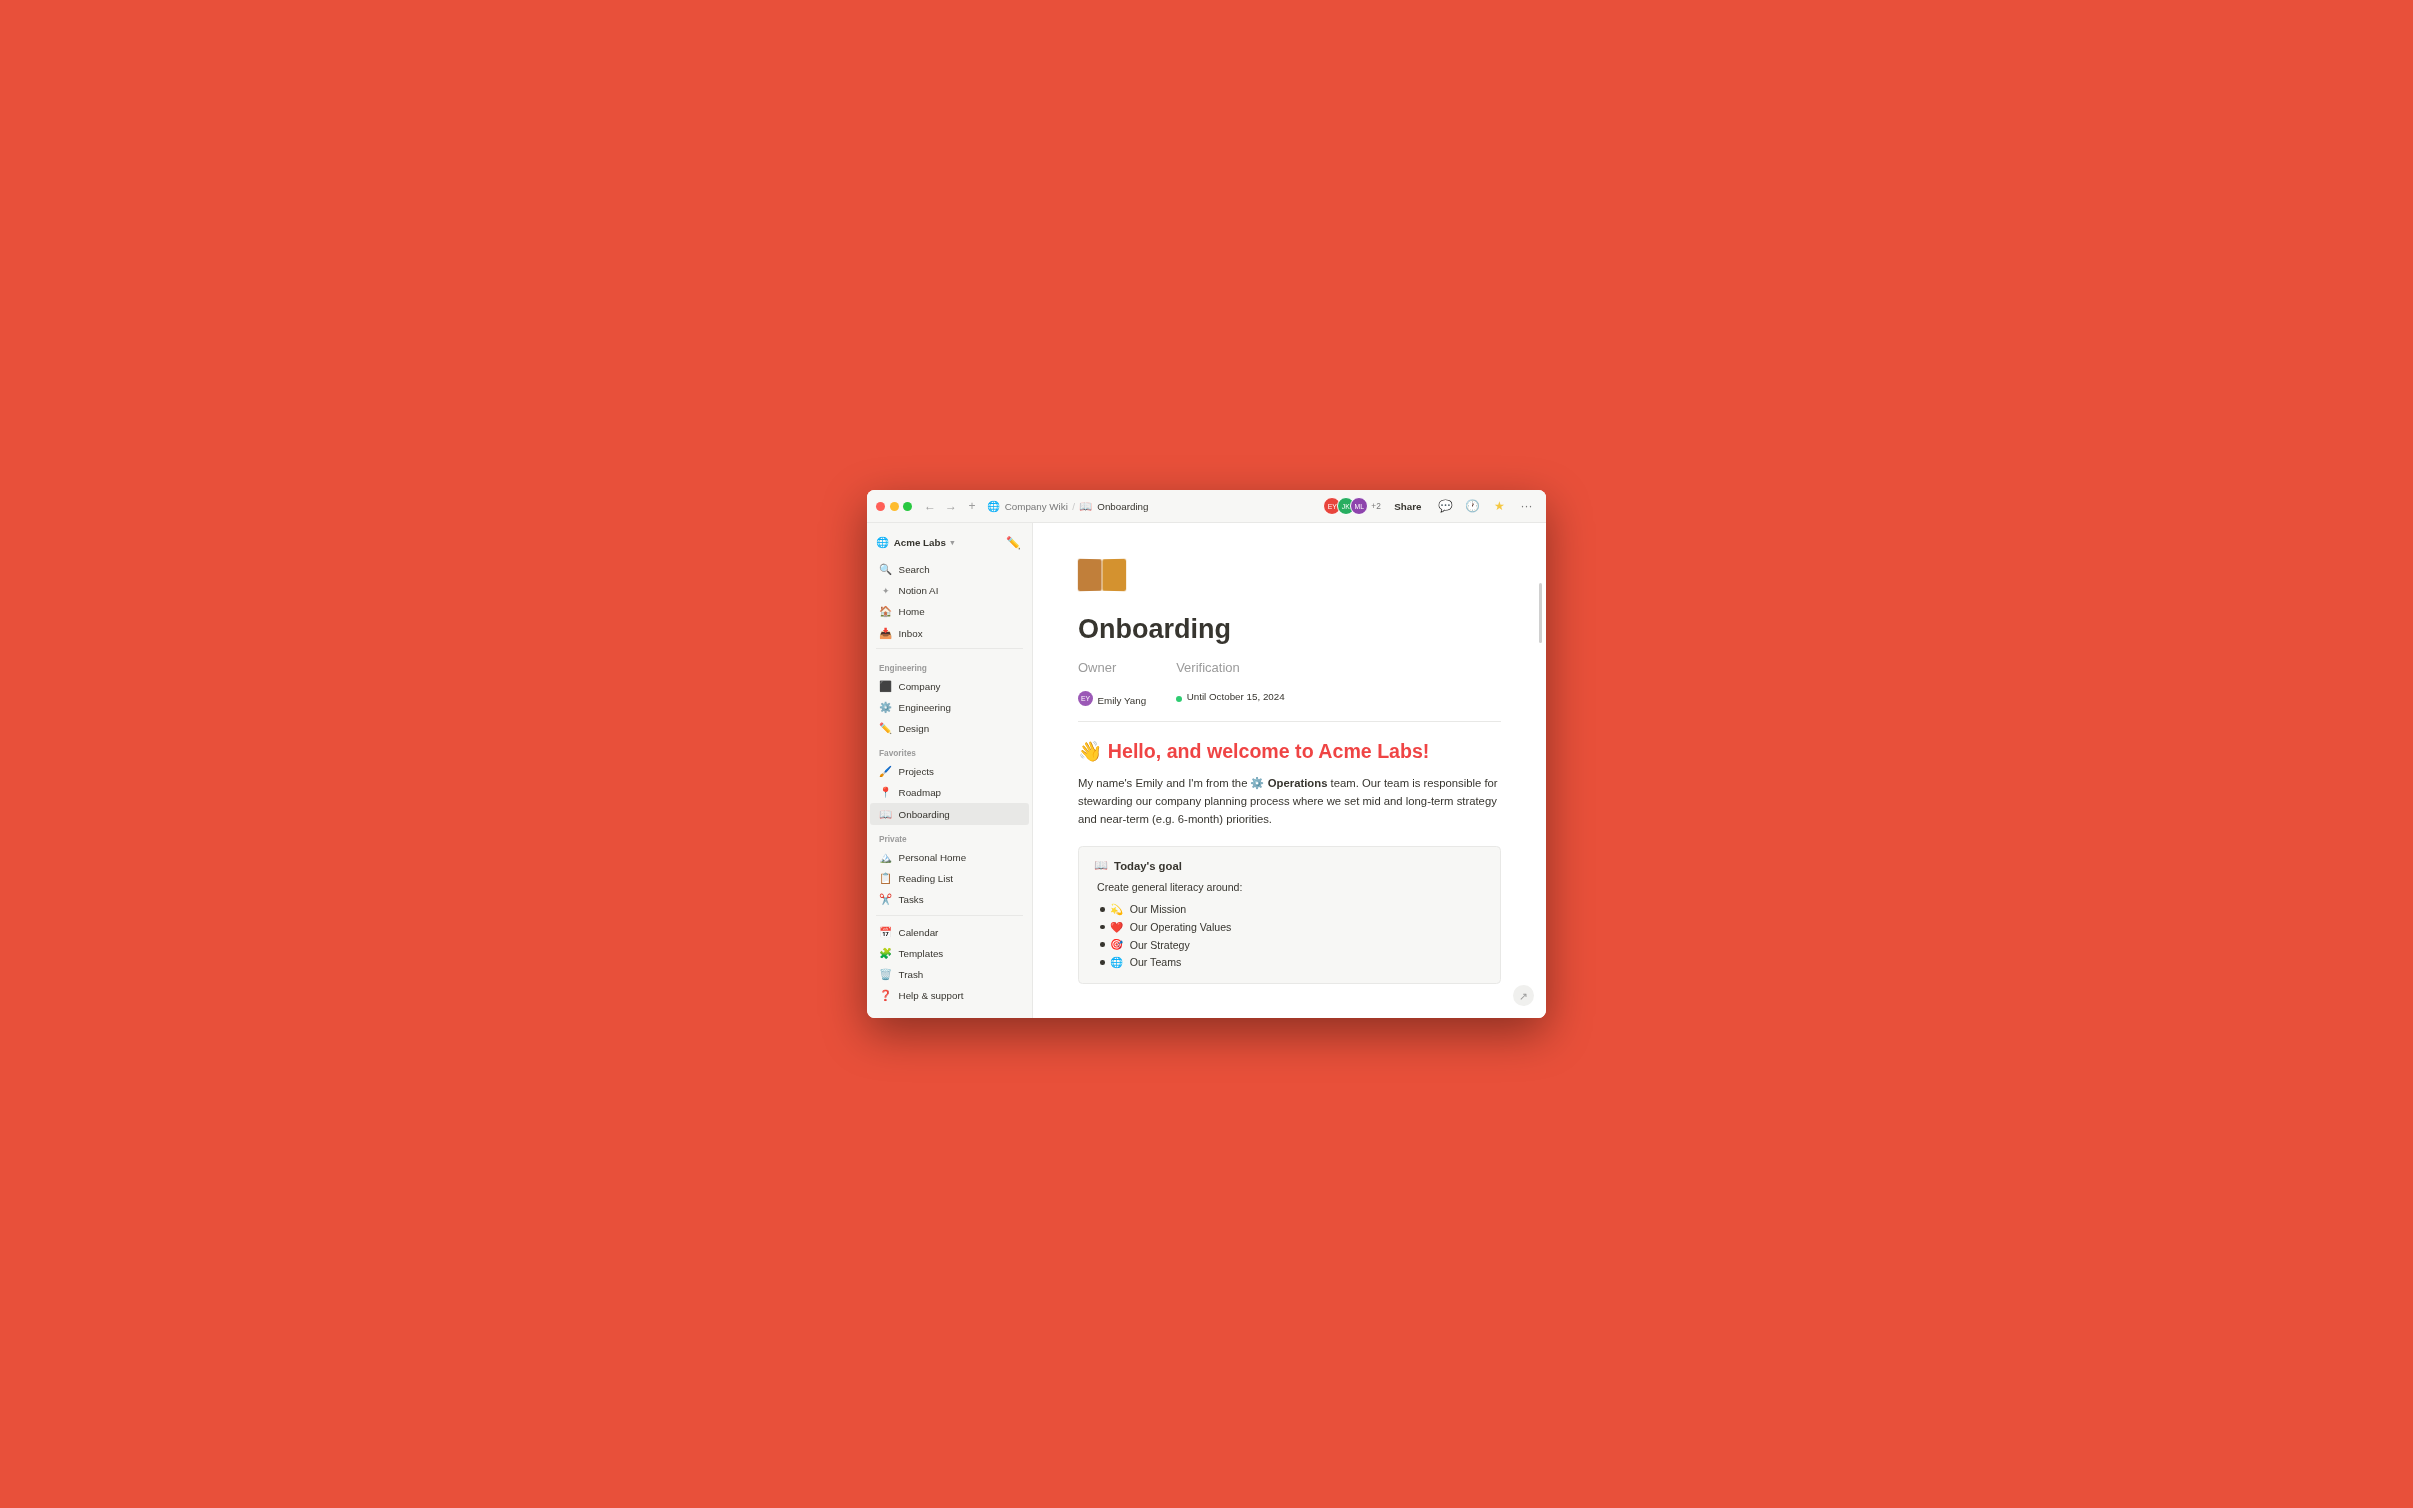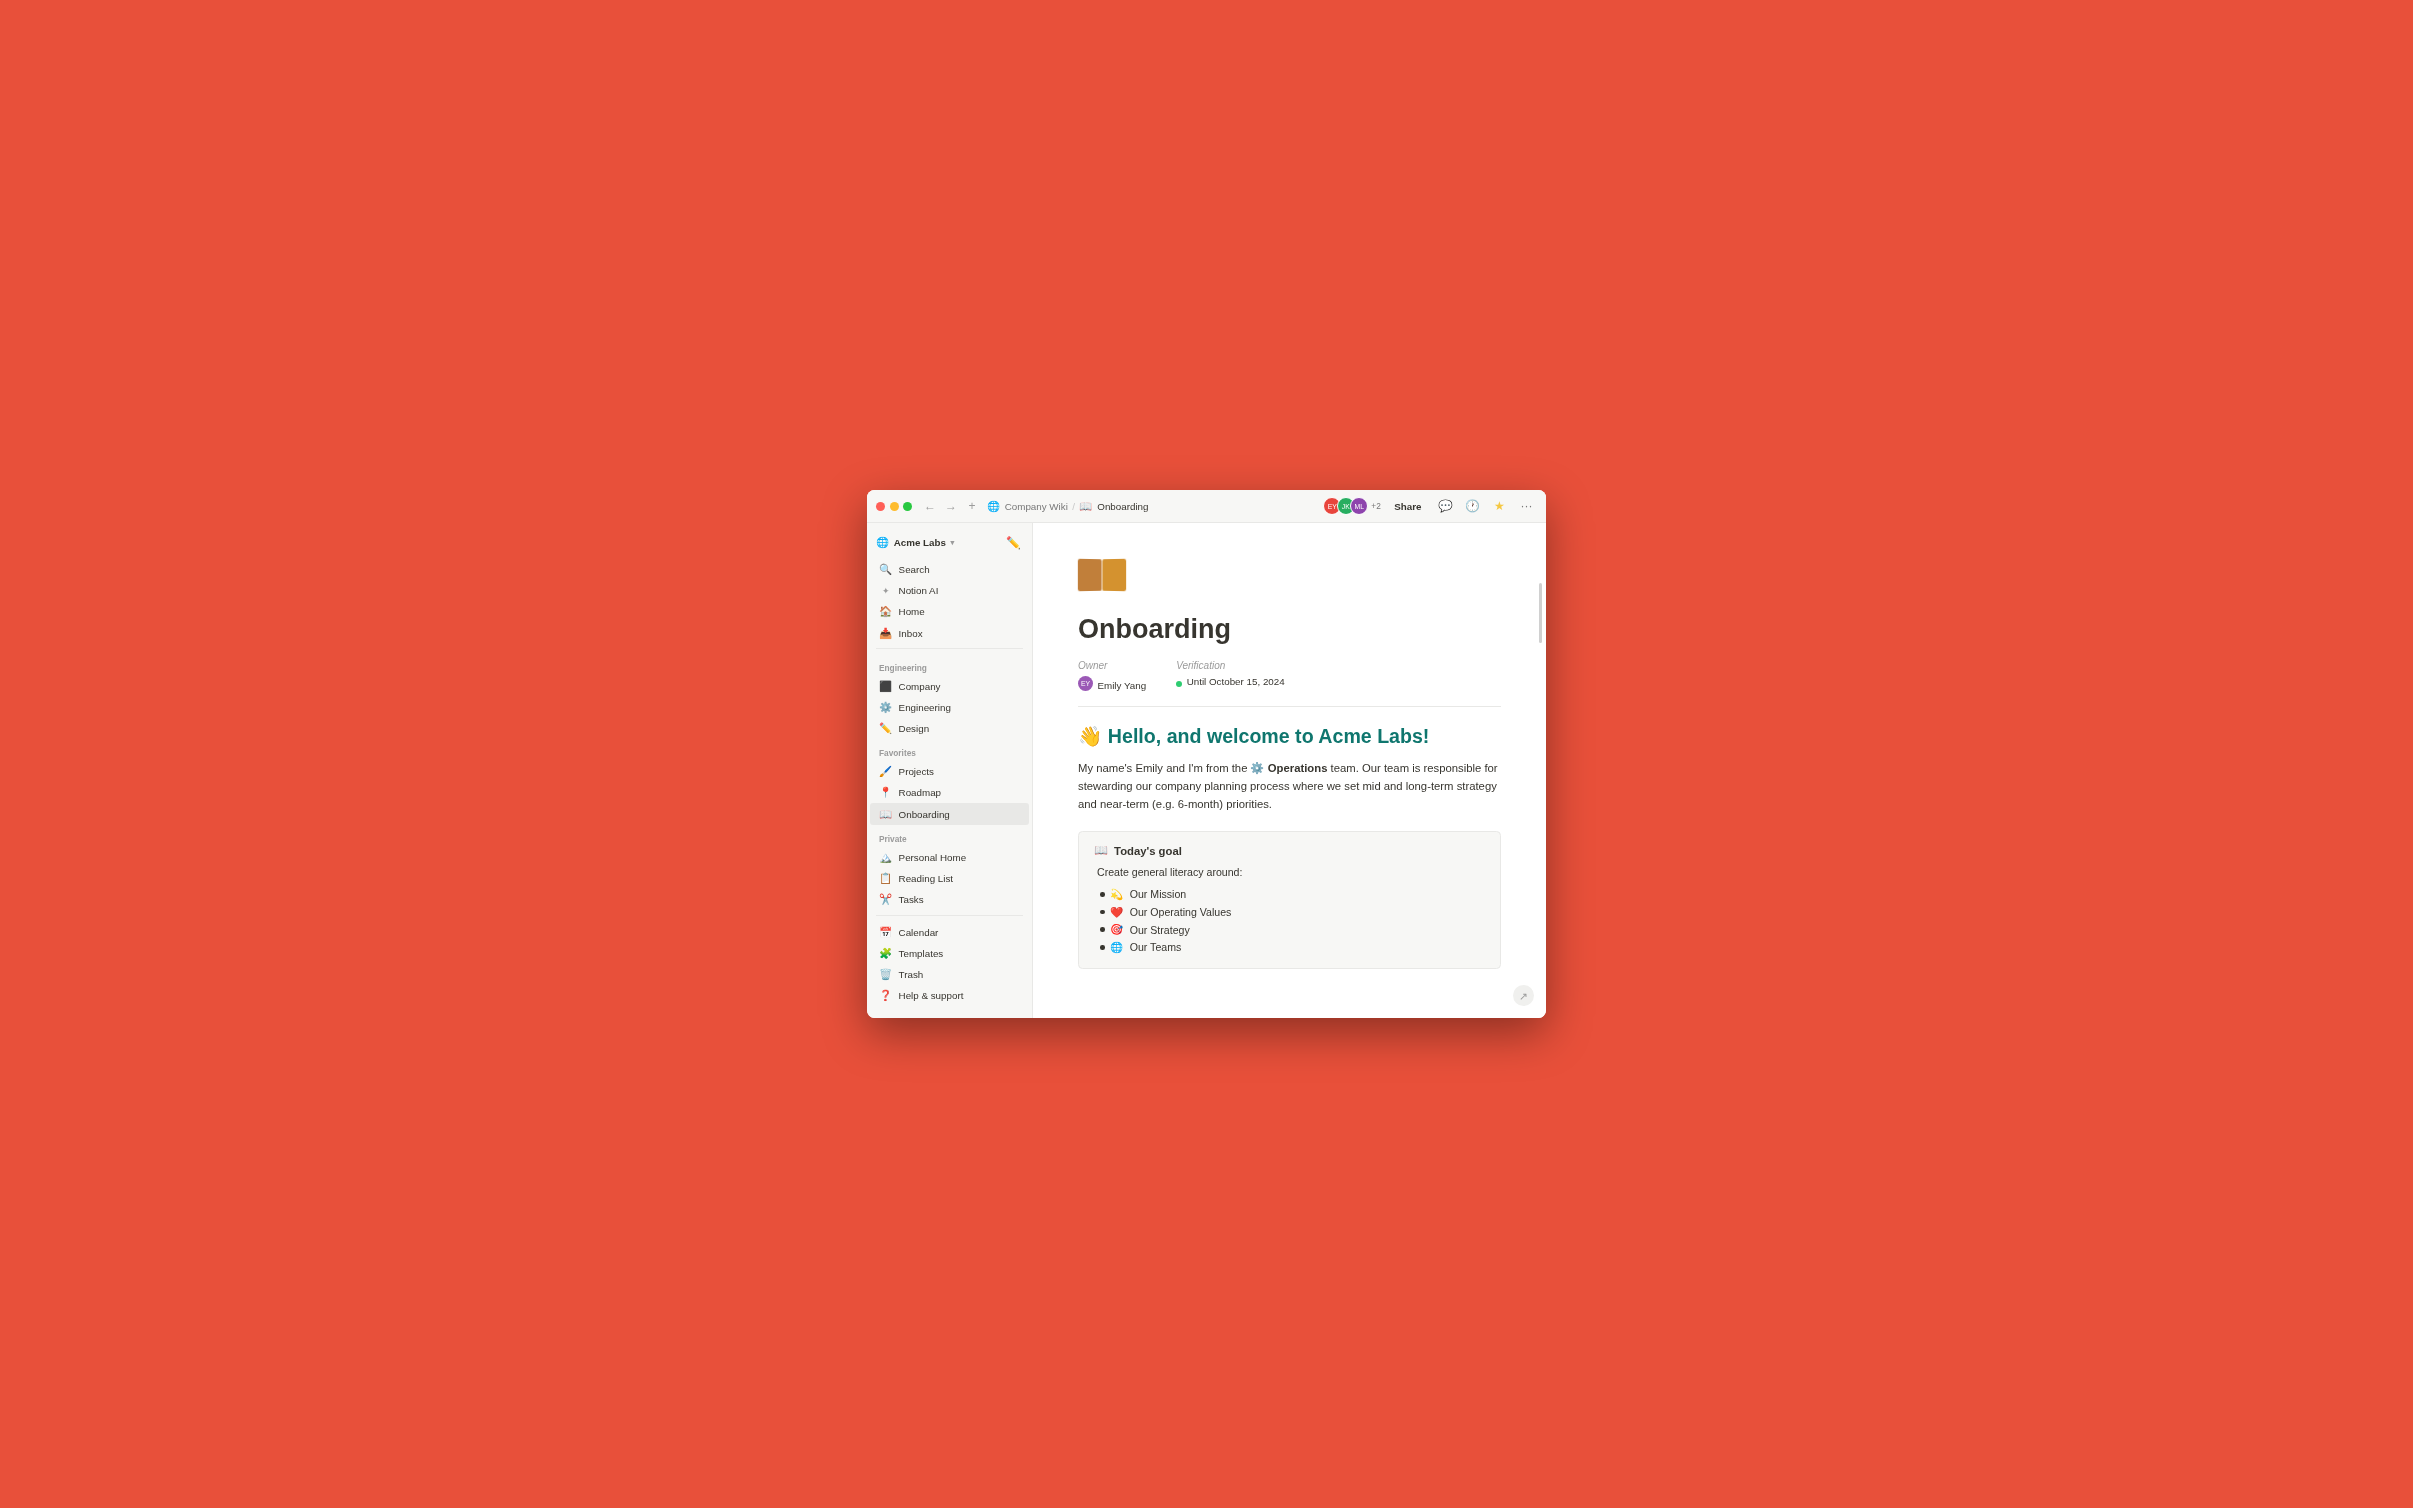--- a/index.html
+++ b/index.html
@@ -212,25 +212,24 @@
       line-height: 1.2;
     }
     .page-meta {
       display: flex;
       gap: 30px;
       margin-bottom: 18px;
       padding-bottom: 15px;
       border-bottom: 0.8px solid #e8e8e6;
     }
     .meta-field label {
-      font-size: 10px;
+      font-size: 13px;
       color: #9b9b9b;
       display: block;
-      margin-bottom: 5px;
-      font-style: italic;
+      margin-bottom: 16px;
     }
     .meta-value {
       display: flex;
       align-items: flex-end;
       gap: 4.5px;
       font-size: 9.8px;
       color: #37352f;
     }
     .meta-avatar {
       width: 15px;
@@ -245,21 +244,21 @@
     }
     .verification-dot {
       width: 6px;
       height: 6px;
       border-radius: 50%;
       background: #2ecc71;
     }
     .welcome-heading {
       font-size: 19.6px;
       font-weight: 700;
-      color: #0f766e;
+      color: #ef4444;
       margin-bottom: 10.6px;
       margin-top: 7.5px;
     }
     .welcome-text {
       font-size: 11.3px;
       color: #37352f;
       line-height: 1.6;
       margin-bottom: 18px;
     }
     .callout-box {

